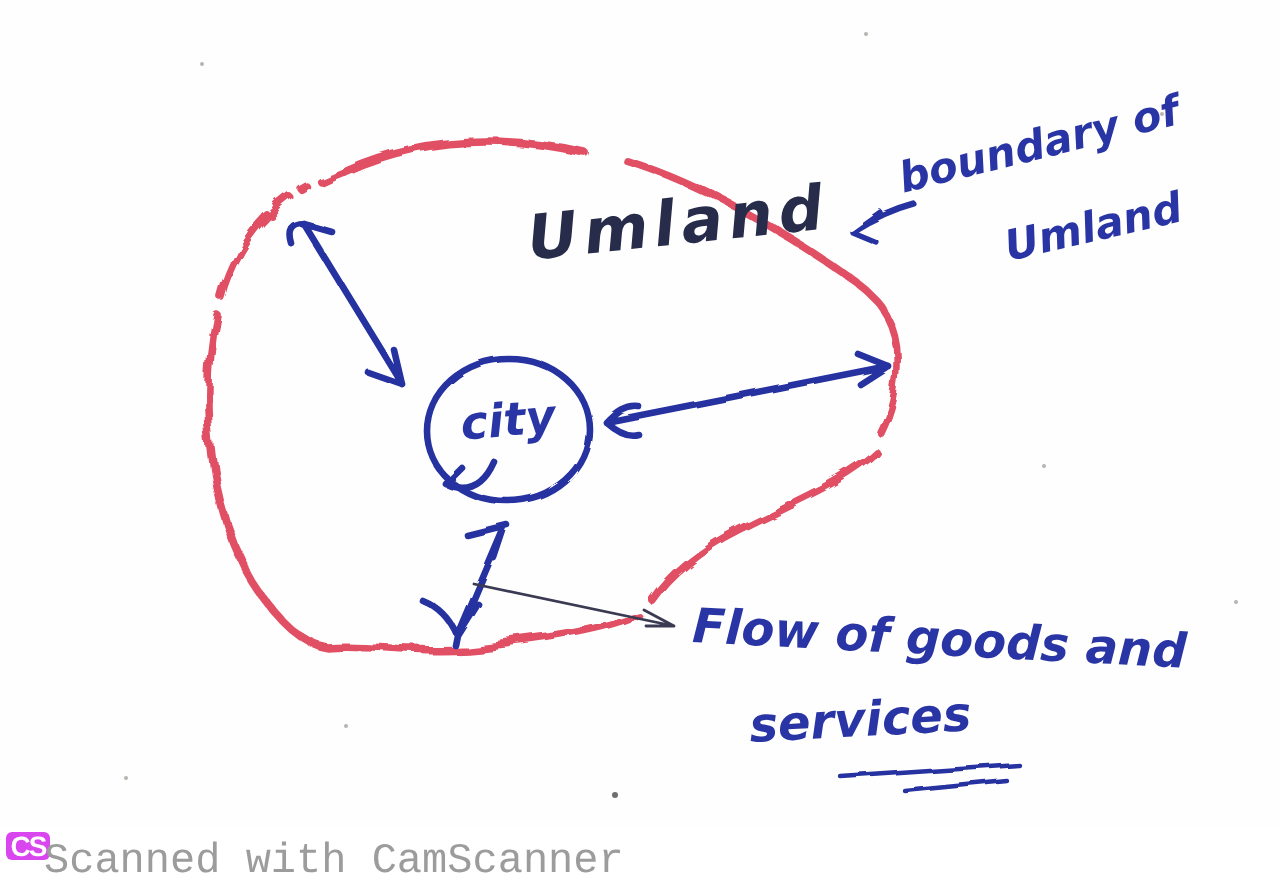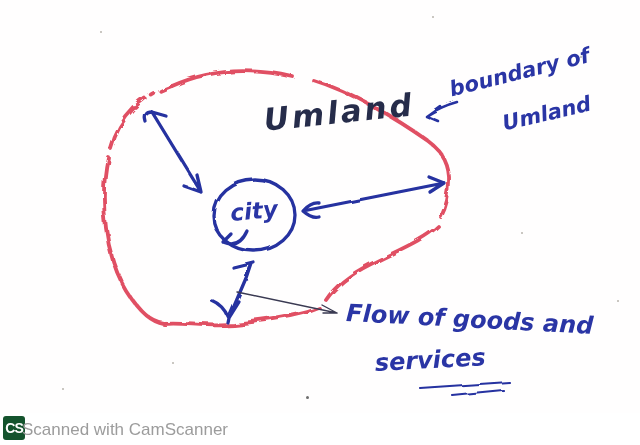--- a/index.html
+++ b/index.html
@@ -10,26 +10,26 @@
   .hand{position:absolute;font-family:"DejaVu Sans",cursive;font-style:italic;
         font-weight:600;color:#2a35a5;white-space:nowrap;transform-origin:left top;}
   .hand-dark{color:#262c4a;}
   .lbl-umland{left:262px;top:102px;font-size:31px;letter-spacing:3px;transform:rotate(-6deg);}
   .lbl-city{left:253px;top:214px;font-size:23px;transform:translate(-50%,-54%) rotate(-5deg);}
   .lbl-bnd1{left:447px;top:78px;font-size:21px;transform:rotate(-14deg);}
   .lbl-bnd2{left:500px;top:112px;font-size:21px;transform:rotate(-13deg);}
   .lbl-flow1{left:347px;top:299px;font-size:24px;transform:rotate(3deg);}
   .lbl-flow2{left:374px;top:349px;font-size:24px;transform:rotate(-3deg);}
   .watermark{position:absolute;left:0;top:413px;width:640px;height:32px;background:#ffffff;}
-  .cs-logo{position:absolute;left:3px;top:3px;width:22px;height:24px;background:#14532d;
+  .cs-logo{position:absolute;left:3px;top:3px;width:22px;height:14px;background:#d946ef;
            border-radius:3px;color:#ffffff;font-family:"Liberation Sans",sans-serif;
            font-weight:bold;font-size:14px;display:flex;align-items:center;
            justify-content:center;letter-spacing:-1px;}
-  .cs-text{position:absolute;left:22px;top:7px;color:#9c9c9c;font-size:17px;
-           font-family:Liberation Sans, sans-serif;font-weight:400;}
+  .cs-text{position:absolute;left:22px;top:7px;color:#9c9c9c;font-size:21px;
+           font-family:Liberation Mono, monospace;font-weight:400;}
   .speck{position:absolute;border-radius:50%;background:#b9b4ae;}
 </style>
 </head>
 <body>
 
 <div class="stage">
 
   <svg class="ink" width="640" height="445" viewBox="0 0 640 445">
     <defs>
       <filter id="wobStrong" x="-15%" y="-15%" width="130%" height="130%">

